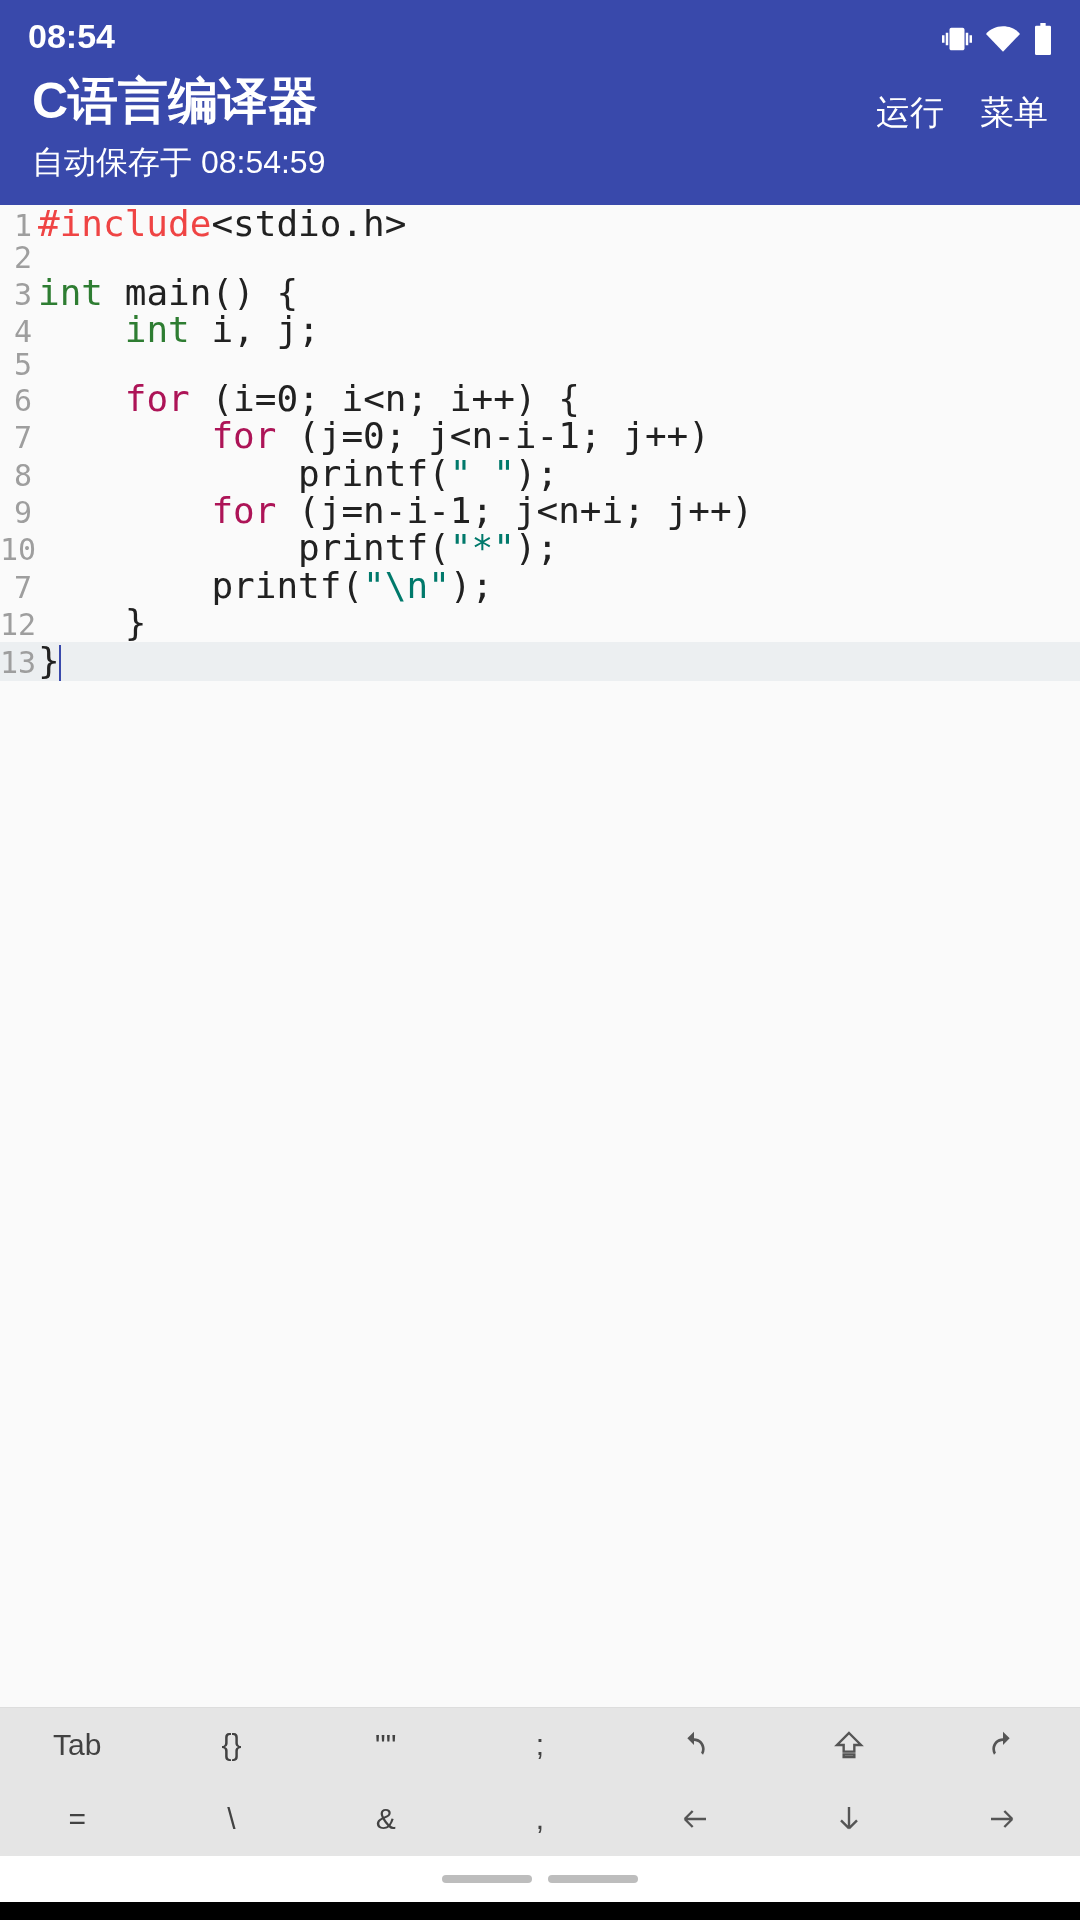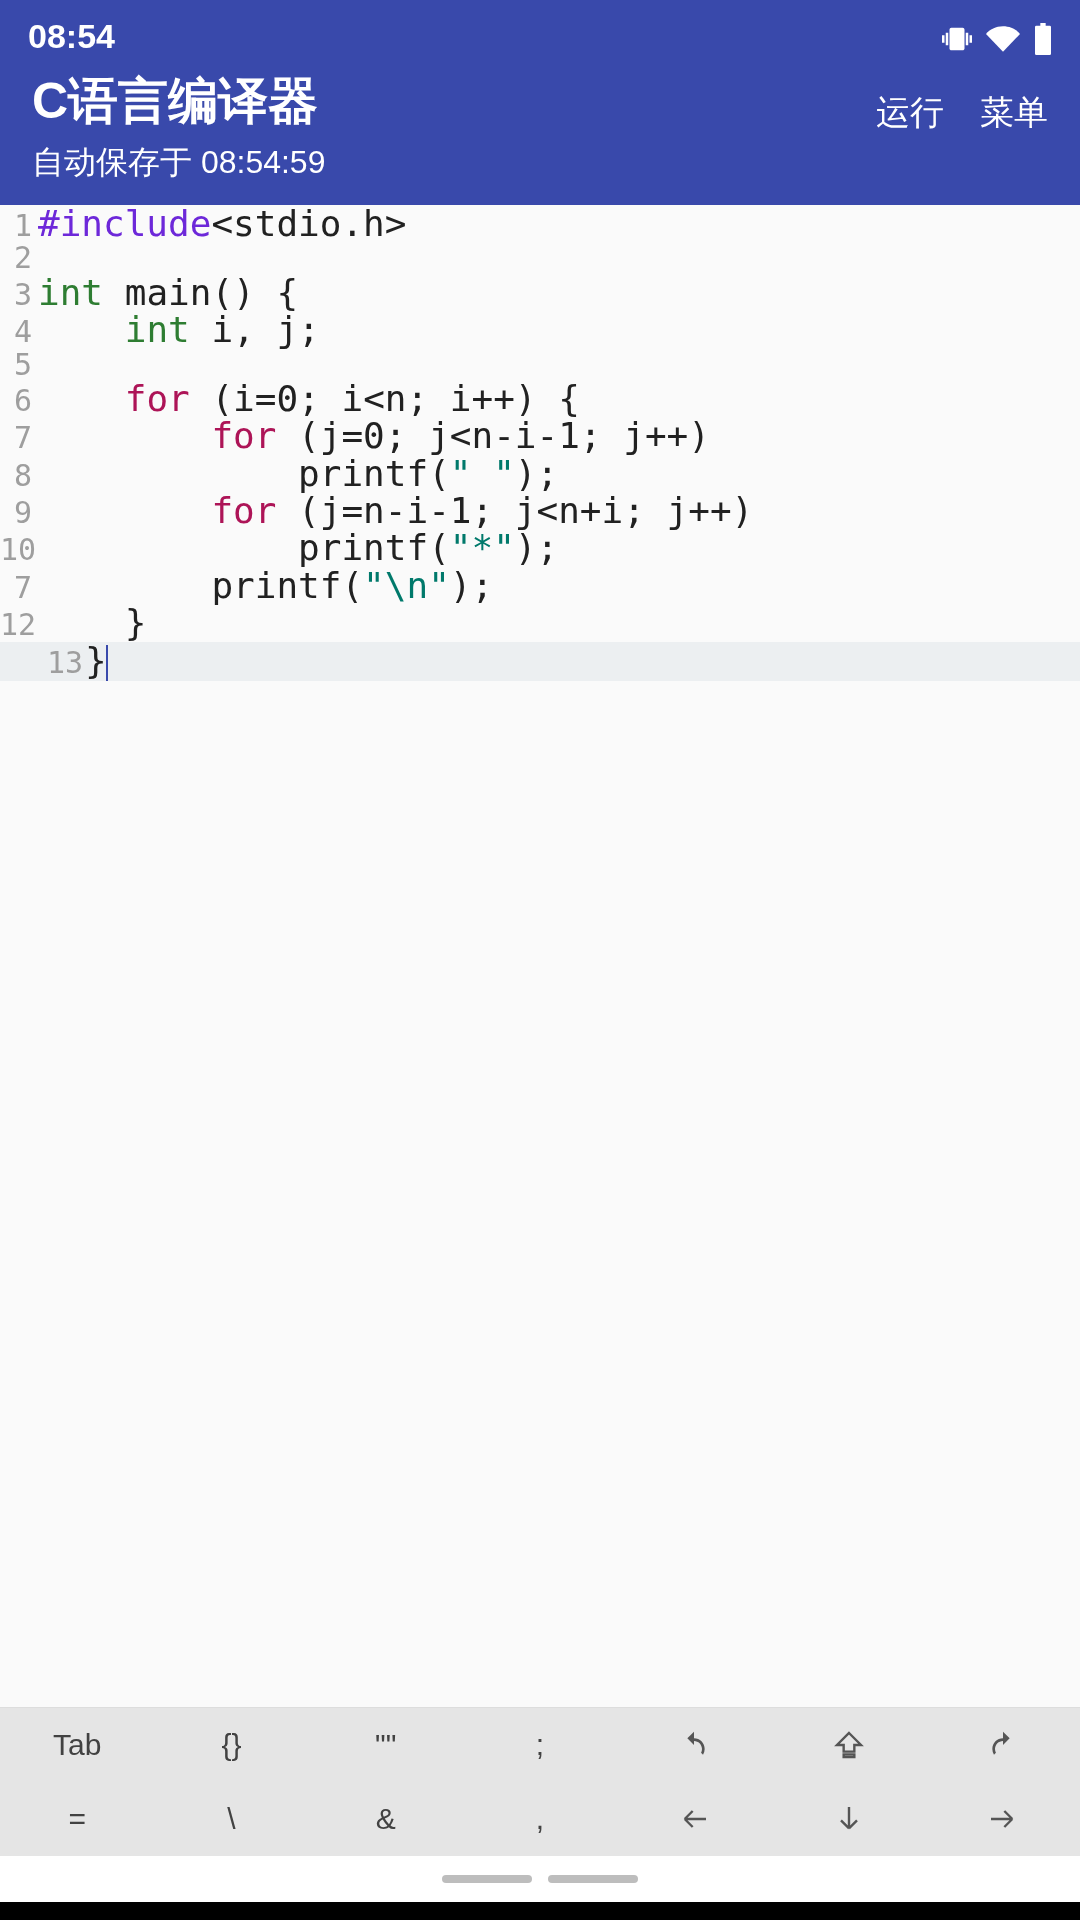--- a/index.html
+++ b/index.html
@@ -48,35 +48,35 @@
       font-family: "Menlo", "Consolas", monospace;
       font-size: 36px;
       line-height: 1.04;
       overflow: hidden;
       position: relative;
     }
     .line {
       display: flex;
       align-items: baseline;
     }
-    .line.current { background: #eceff1; padding-left: 47px; }
+    .line.current { background: #eceff1; }
     .gutter {
       width: 38px;
       text-align: right;
       color: #9e9e9e;
       padding-right: 6px;
       font-size: 30px;
       flex-shrink: 0;
       user-select: none;
     }
     .code {
       white-space: pre;
       color: #212121;
     }
-    .kw-pre { color: #6d28d9; }
+    .kw-pre { color: #ef4444; }
     .kw-type { color: #2e7d32; }
     .kw-ctrl { color: #ad1457; }
     .str { color: #00796b; }
     .cursor {
       display: inline-block;
       width: 2.5px;
       height: 36px;
       background: #3949ab;
       vertical-align: text-bottom;
       margin-left: -1px;

